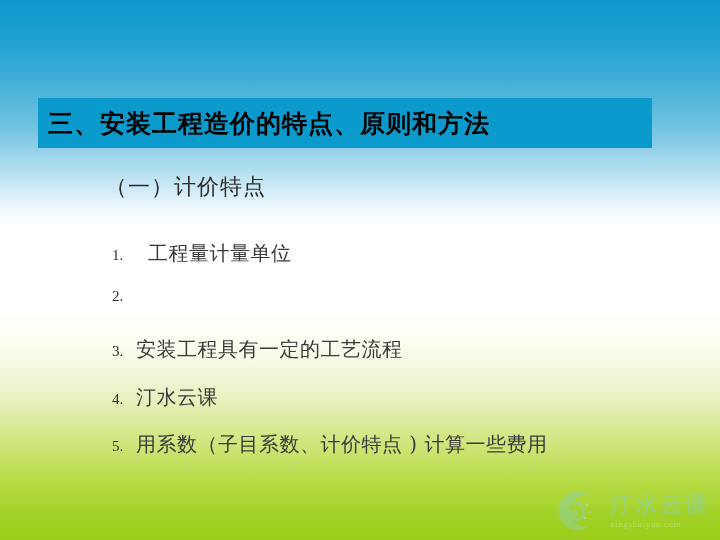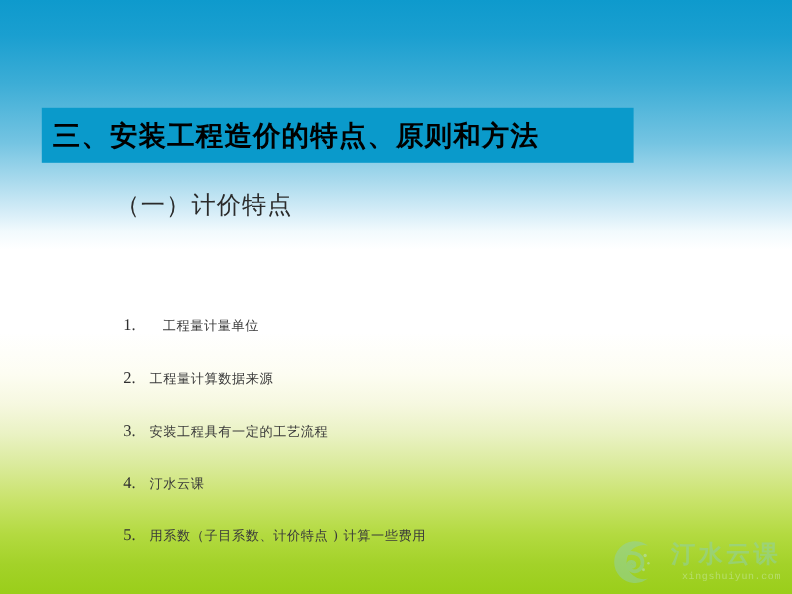--- a/index.html
+++ b/index.html
@@ -33,21 +33,21 @@
       #b3da40 90%,
       #a3d229 95%,
       #9ace1a 100%);
   }
 
   
   #title-band {
     position: absolute;
     left: 38px;
     top: 98px;
-    width: 538px;
+    width: 614px;
     height: 50px;
     background: #0a9acb;
     text-align: center;
   }
   #title-text {
     position: absolute;
     left: 10px;
     top: 50%;
     transform: translateY(-50%);
     font-family: "DejaVu Serif", "Liberation Serif", serif;
@@ -86,24 +86,23 @@
     color: #3a3a3a;
   }
   .item-number {
     font-size: 15px;
     color: #2f2f2f;
     width: 24px;
     flex: 0 0 24px;
     font-family: "Liberation Serif", "DejaVu Serif", serif;
   }
   .item-text {
-    font-size: 12px;
+    font-size: 20px;
     letter-spacing: 0.5px;
     color: #3a3a3a;
-    margin-top: 48px;
   }
   .indent-extra .item-text {
     padding-left: 12px;
   }
   #item-1 { top: 240px; }
   #item-2 { top: 288px; }
   #item-3 { top: 336px; }
   #item-4 { top: 384px; }
   #item-5 { top: 431px; }
 
@@ -133,26 +132,25 @@
   }
   #watermark-cn {
     font-family: "DejaVu Sans", sans-serif;
     font-size: 22px;
     font-weight: bold;
     color: #8fd0a8;
     letter-spacing: 3px;
     line-height: 1;
   }
   #watermark-url {
-    font-family: Liberation Mono, monospace;
+    font-family: Liberation Serif, serif;
     font-size: 9px;
     color: #c9e8a8;
     letter-spacing: 0.6px;
     margin-top: 3px;
-    text-align: right;
   }
 </style>
 </head>
 <body>
 
 <div id="slide">
 
   <div id="title-band">
     <div id="title-text">三、安装工程造价的特点、原则和方法</div>
   </div>
@@ -161,21 +159,20 @@
 
     <div id="subtitle">（一）计价特点</div>
 
     <div class="list-item indent-extra" id="item-1">
       <span class="item-number">1.</span>
       <span class="item-text">工程量计量单位</span>
     </div>
 
     <div class="list-item" id="item-2">
       <span class="item-number">2.</span>
-      <span class="item-text">工程量计算数据来源</span>
     </div>
 
     <div class="list-item" id="item-3">
       <span class="item-number">3.</span>
       <span class="item-text">安装工程具有一定的工艺流程</span>
     </div>
 
     <div class="list-item" id="item-4">
       <span class="item-number">4.</span>
       <span class="item-text">汀水云课</span>

